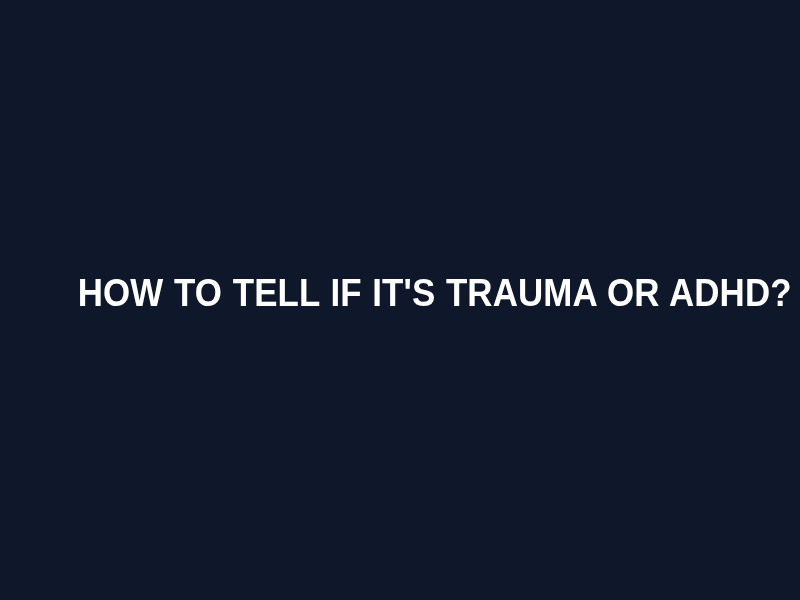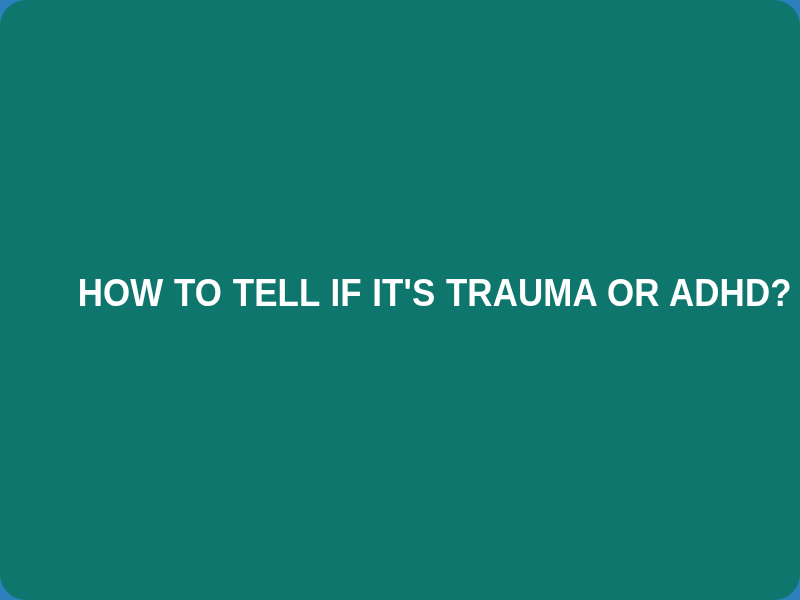--- a/index.html
+++ b/index.html
@@ -14,26 +14,25 @@
   body {
     font-family: "Liberation Sans", sans-serif;
     background: #2c80be;
   }
 
   
   .banner {
     position: relative;
     width: 800px;
     height: 600px;
-    background-color: #0f766e;
+    background-color: #0f172a;
     display: flex;
     align-items: center;
     justify-content: center;
     overflow: hidden;
-    border-radius: 26px;
   }
 
   
   .title-wrap {
     position: absolute;
     left: 0;
     right: 0;
     top: 0;
     height: 600px;
     display: flex;

